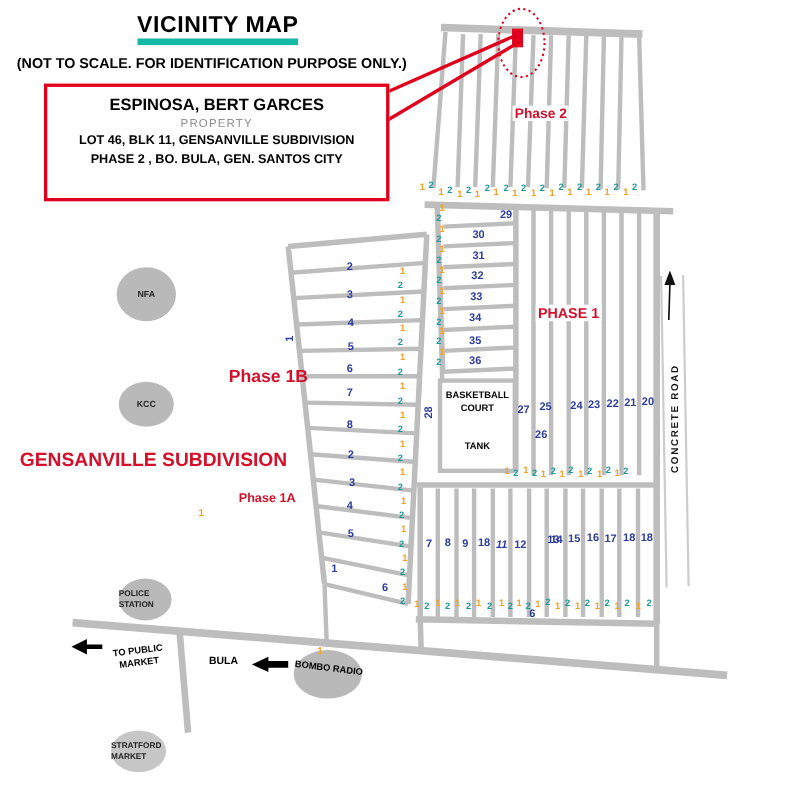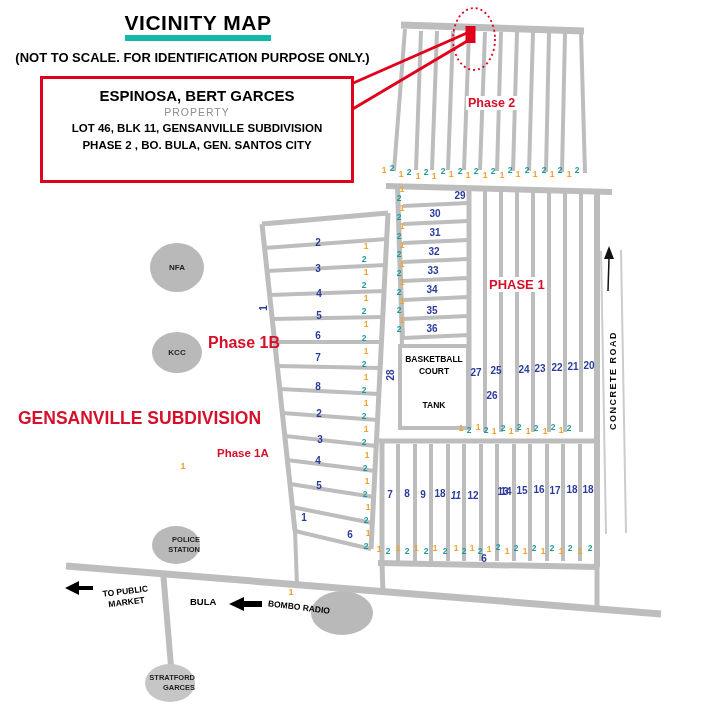--- a/index.html
+++ b/index.html
@@ -9,21 +9,21 @@
   .ctr{text-align:center;}
   .title{font-weight:bold;font-size:21px;letter-spacing:.5px;color:#000;}
   .title span{border-bottom:6px solid #14b8a6;padding-bottom:1px;}
   .subtitle{font-weight:bold;font-size:13px;color:#000;}
   .infobox{border:3px solid #e0001b;background:#fff;padding-top:5px;}
   .owner{font-weight:bold;font-size:15px;color:#000;margin-top:3px;}
   .propkind{font-size:10.5px;color:#8f8f8f;letter-spacing:1px;margin:2px 0;}
   .infoline{font-weight:bold;font-size:11.5px;color:#000;line-height:1.5;}
   .phaselbl{font-weight:bold;color:#d5102a;background:#fff;padding:0 2px;white-space:nowrap;}
   .subdiv{font-weight:bold;font-size:17.5px;color:#d5102a;white-space:nowrap;}
-  .oval{border-radius:50%;background:#b9b9b9;display:flex;align-items:center;justify-content:center;text-align:right;color:#222;font-weight:600;margin-left:44px;}
+  .oval{border-radius:50%;background:#b9b9b9;display:flex;align-items:center;justify-content:center;text-align:left;color:#222;font-weight:600;}
   .courtlbl{font-weight:bold;font-size:8.5px;color:#000;line-height:1.45;}
   .roadlbl{font-weight:bold;font-size:9px;letter-spacing:1.5px;color:#111;white-space:nowrap;}
   .smallbold{font-weight:bold;color:#000;}
   .numlayer span{position:absolute;transform:translateX(-50%);font-weight:bold;font-size:8.5px;line-height:1;white-space:nowrap;}
   .numlayer.blue span{color:#2b3c9b;font-size:10px;}
   .numlayer span.d1{color:#f0a22a;}
   .numlayer span.d2{color:#1d9898;}
   .numlayer.orange span{color:#f0a22a;font-size:9px;}
 </style>
 </head>
@@ -112,29 +112,29 @@
   <div class="abs subdiv" style="left:18px;top:408px;">GENSANVILLE SUBDIVISION</div>
 
   <div class="abs courtlbl ctr" style="left:401px;top:353px;width:66px;">BASKETBALL COURT</div>
   <div class="abs courtlbl ctr" style="left:401px;top:399px;width:66px;">TANK</div>
 
   <div class="abs roadlbl ctr" style="left:571px;top:383px;width:84px;transform:rotate(-90deg);">CONCRETE ROAD</div>
 
   <div class="abs oval" style="left:106px;top:243px;width:54px;height:49px;font-size:8px;">
       <span>NFA</span>
     </div>
-  <div class="abs oval" style="left:108px;top:332px;width:50px;height:41px;font-size:8px;">
+  <div class="abs oval" style="left:108px;top:347px;width:50px;height:41px;font-size:8px;">
       <span>KCC</span>
     </div>
   <div class="abs oval" style="left:108px;top:526px;width:48px;height:38px;font-size:7.5px;line-height:1.3;">
       <span>POLICE STATION</span>
     </div>
   <div class="abs oval" style="left:267px;top:591px;width:62px;height:44px;"></div>
   <div class="abs oval" style="left:101px;top:664px;width:50px;height:38px;font-size:7.5px;line-height:1.3;background:#c6c6c6;">
-      <span>STRATFORD GARCES</span>
+      <span>STRATFORD MARKET</span>
     </div>
 
   <div class="abs smallbold ctr" style="left:96px;top:586px;width:60px;font-size:8.5px;line-height:1.35;transform:rotate(-7deg);">TO PUBLIC MARKET</div>
   <div class="abs smallbold" style="left:190px;top:596px;font-size:9.5px;">BULA</div>
   <div class="abs smallbold ctr" style="left:261px;top:602px;width:76px;font-size:8.5px;transform:rotate(7deg);">BOMBO RADIO</div>
 
   <div class="abs numlayer" style="inset:0;">
       <span class="d1" style="left: 384px; top: 166px; transform: translateX(-50%);">1</span>
       <span class="d2" style="left: 392px; top: 164px; transform: translateX(-50%);">2</span>
       <span class="d1" style="left: 401px; top: 170px; transform: translateX(-50%);">1</span>

